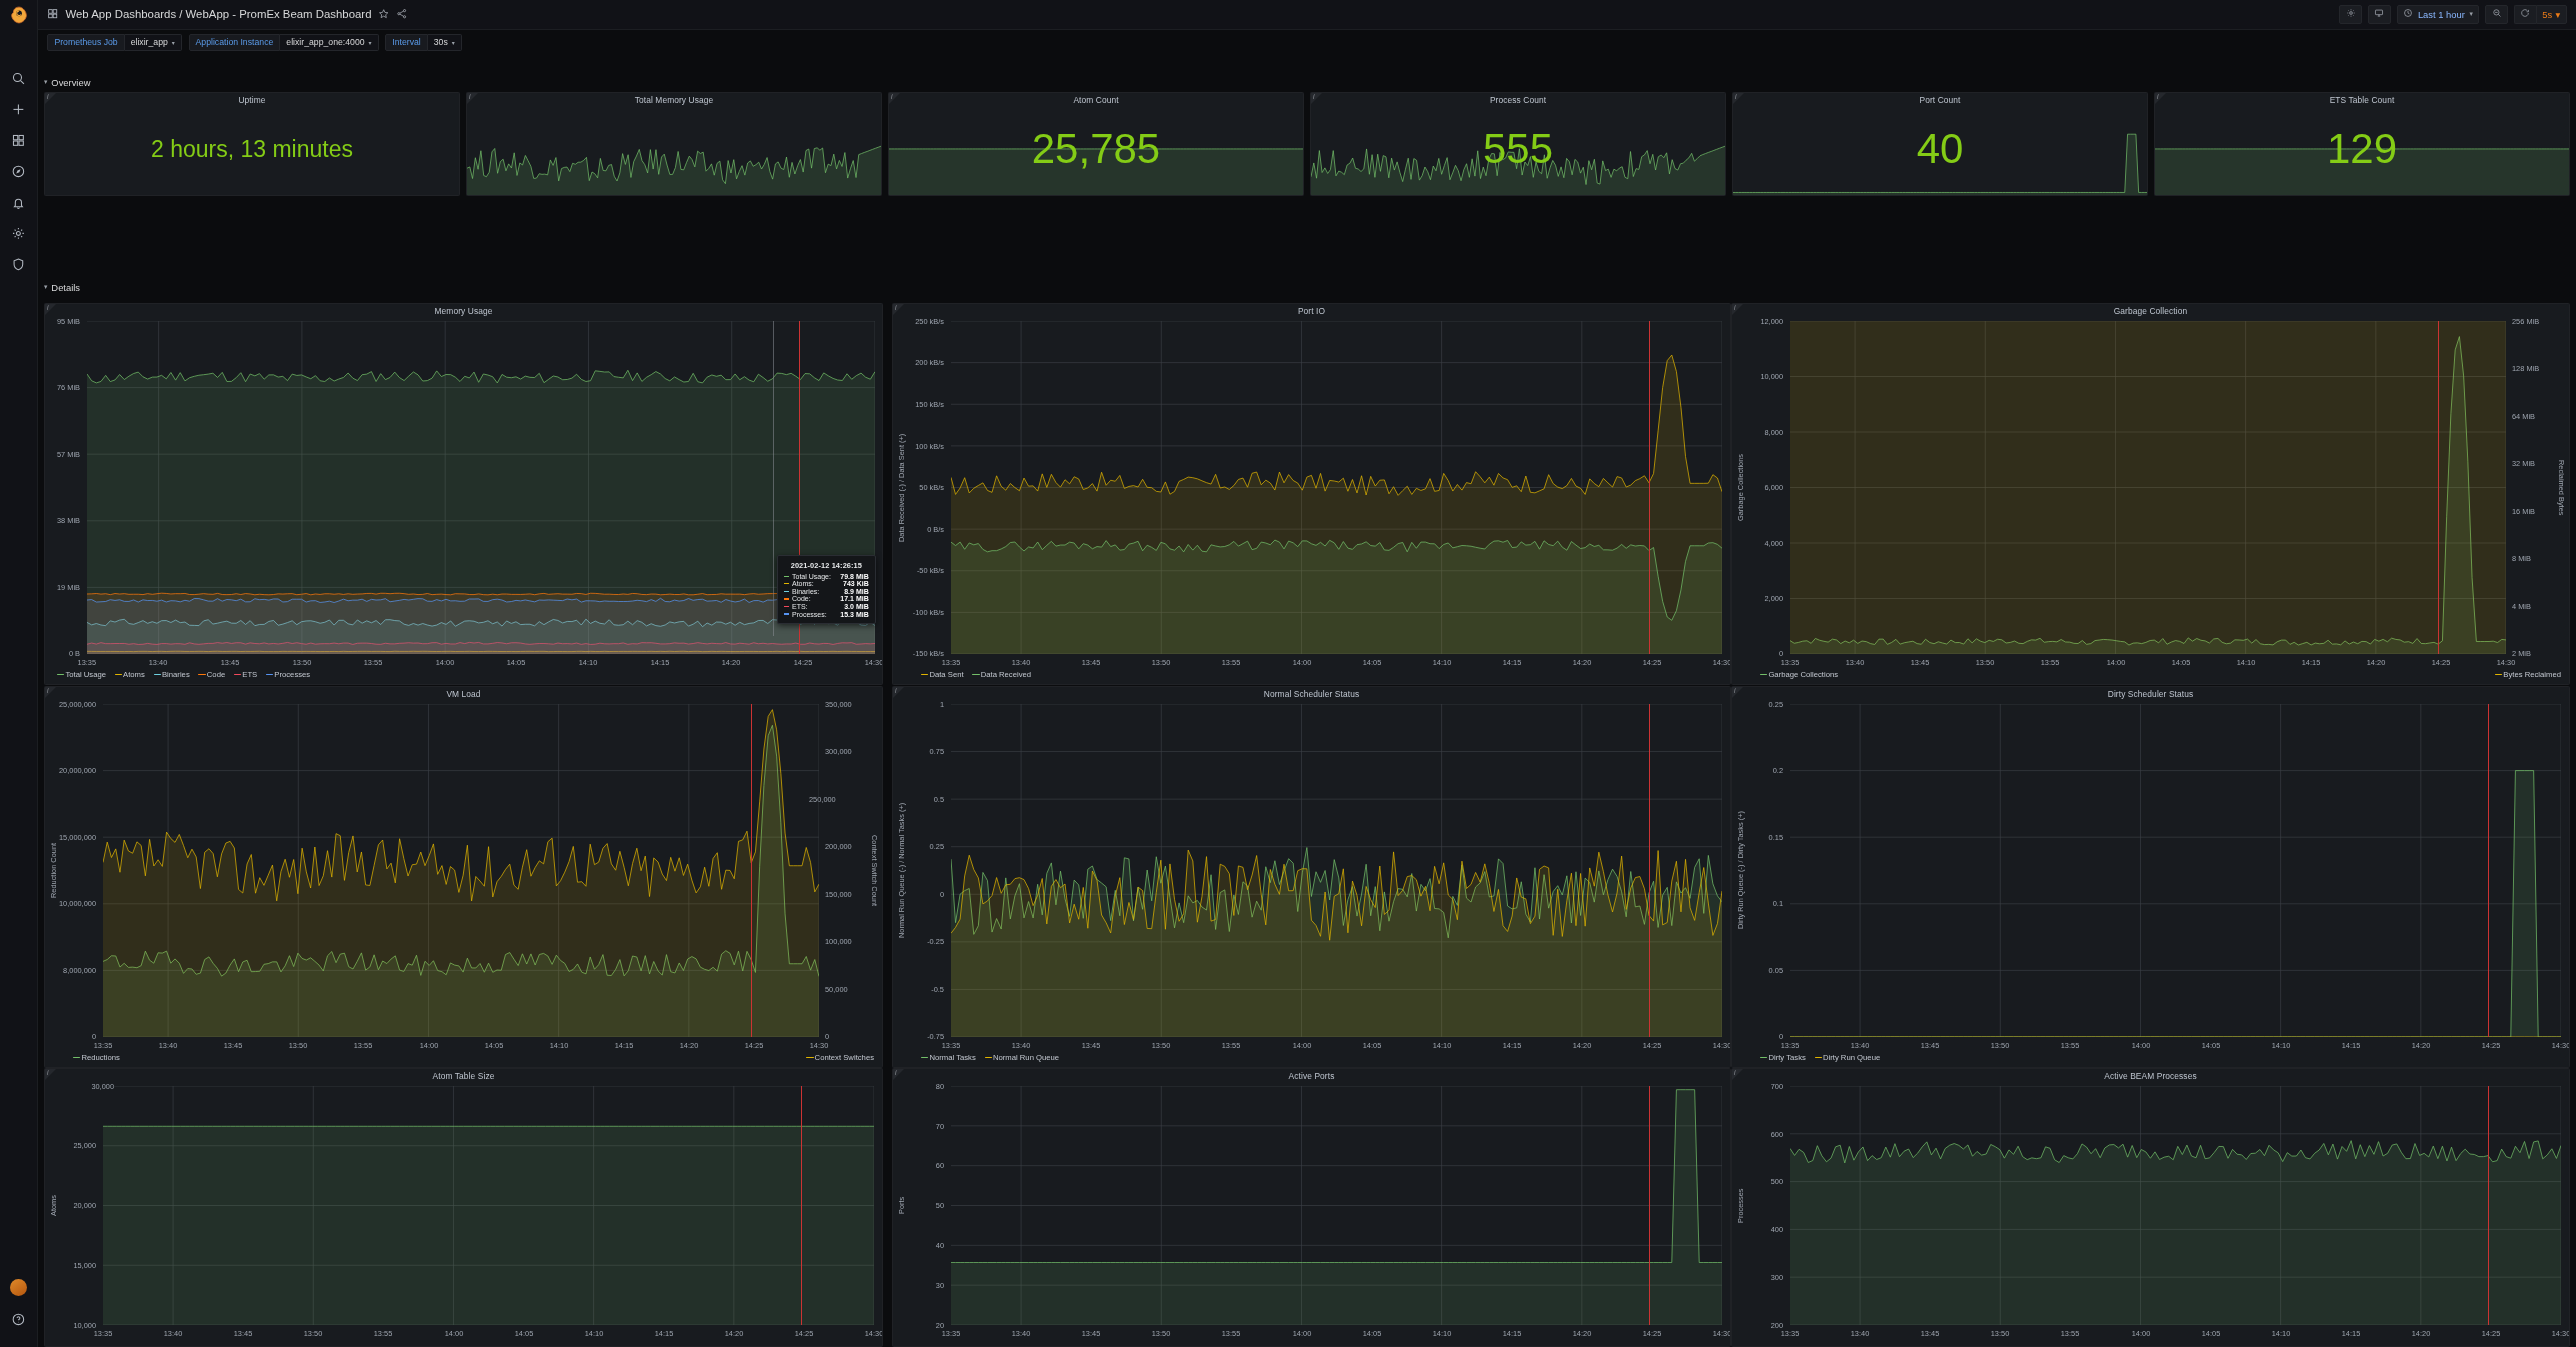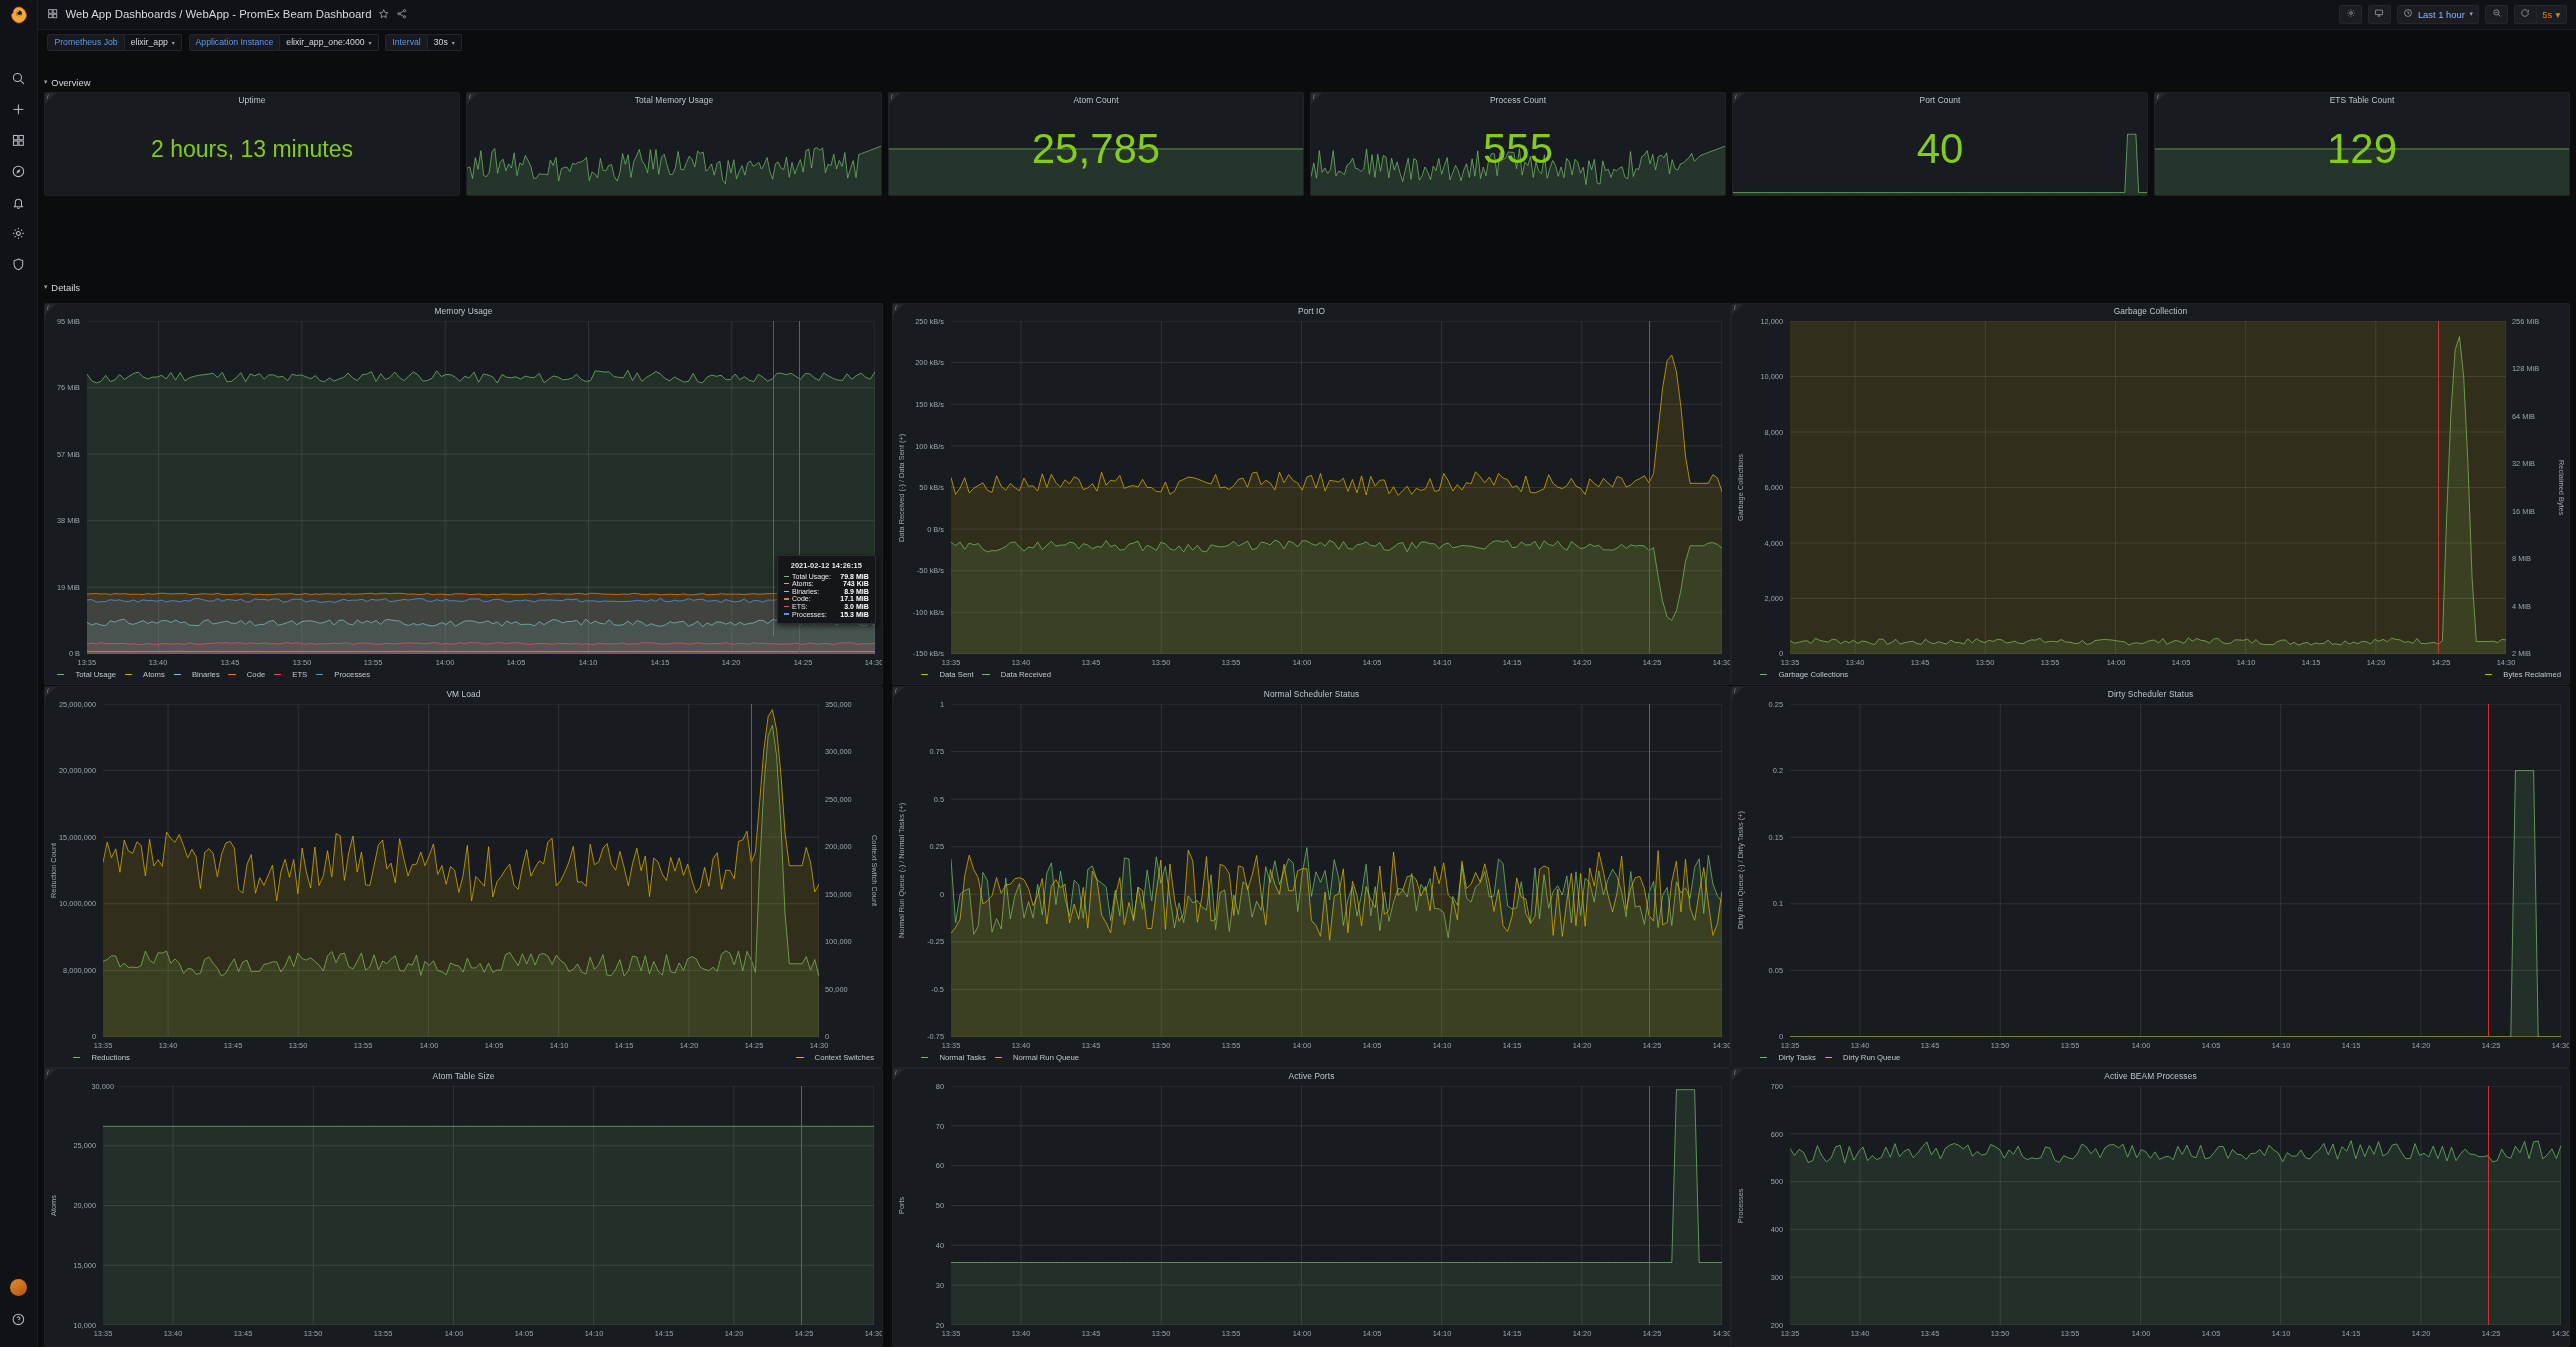--- a/index.html
+++ b/index.html
@@ -116,21 +116,21 @@
   }
   .ylabel.right { transform: rotate(0deg); writing-mode: vertical-rl; }
   .ytick { position: absolute; font-size: 7.4px; color: #9fa6b0; text-align: right; white-space: nowrap; }
   .ytick.right { text-align: left; }
   .xtick { position: absolute; font-size: 7.4px; color: #9fa6b0; text-align: center; white-space: nowrap; }
   .legend {
     position: absolute; display: flex; align-items: center; gap: 8.7px;
     font-size: 7.7px; color: #c3c8d0; flex-wrap: wrap;
   }
   .legend.right { justify-content: flex-end; }
-  .lg { display: flex; align-items: center; gap: 11px; cursor: pointer; white-space: nowrap; }
+  .lg { display: flex; align-items: center; gap: 1px; cursor: pointer; white-space: nowrap; }
   .lgdash { width: 7.4px; height: 1.3px; display: inline-block; border-radius: 0.7px; }
 
   
   #mem-tooltip {
     position: absolute; background: #141619; border: 0.7px solid #2a2d33;
     border-radius: 2px; padding: 4.7px 6px 5.4px; z-index: 20;
     box-shadow: 0 2px 6.7px rgba(0,0,0,.6); font-size: 7px; color: #e6e8ea;
   }
   #mem-tooltip .tt-time { font-weight: bold; font-size: 7.4px; text-align: center; margin-bottom: 2.7px; letter-spacing: 0.1px; }
   #mem-tooltip table { border-collapse: collapse; }
@@ -615,21 +615,21 @@
         <div class="ytick" style="right: 786px; top: 279px; width: 81px;">8,000,000</div>
         <div class="ytick" style="right: 786px; top: 212px; width: 81px;">10,000,000</div>
         <div class="ytick" style="right: 786px; top: 146px; width: 81px;">15,000,000</div>
         <div class="ytick" style="right: 786px; top: 79px; width: 81px;">20,000,000</div>
         <div class="ytick" style="right: 786px; top: 12.7px; width: 81px;">25,000,000</div>
         <div class="ytick right" style="left: 780px; top: 345px; width: 60px;">0</div>
         <div class="ytick right" style="left: 780px; top: 298px; width: 60px;">50,000</div>
         <div class="ytick right" style="left: 780px; top: 250px; width: 60px;">100,000</div>
         <div class="ytick right" style="left: 780px; top: 203px; width: 60px;">150,000</div>
         <div class="ytick right" style="left: 780px; top: 155px; width: 60px;">200,000</div>
-        <div class="ytick right" style="left: 780px; top: 108px; width: 60px;">250,000</div>
+        <div class="ytick right" style="left: 764px; top: 108px; width: 60px;">250,000</div>
         <div class="ytick right" style="left: 780px; top: 60px; width: 60px;">300,000</div>
         <div class="ytick right" style="left: 780px; top: 12.7px; width: 60px;">350,000</div>
         <div class="xtick" style="left: 31px; top: 354px; width: 54px;">13:35</div>
         <div class="xtick" style="left: 96px; top: 354px; width: 54px;">13:40</div>
         <div class="xtick" style="left: 161px; top: 354px; width: 54px;">13:45</div>
         <div class="xtick" style="left: 226px; top: 354px; width: 54px;">13:50</div>
         <div class="xtick" style="left: 291px; top: 354px; width: 54px;">13:55</div>
         <div class="xtick" style="left: 357px; top: 354px; width: 54px;">14:00</div>
         <div class="xtick" style="left: 422px; top: 354px; width: 54px;">14:05</div>
         <div class="xtick" style="left: 487px; top: 354px; width: 54px;">14:10</div>

